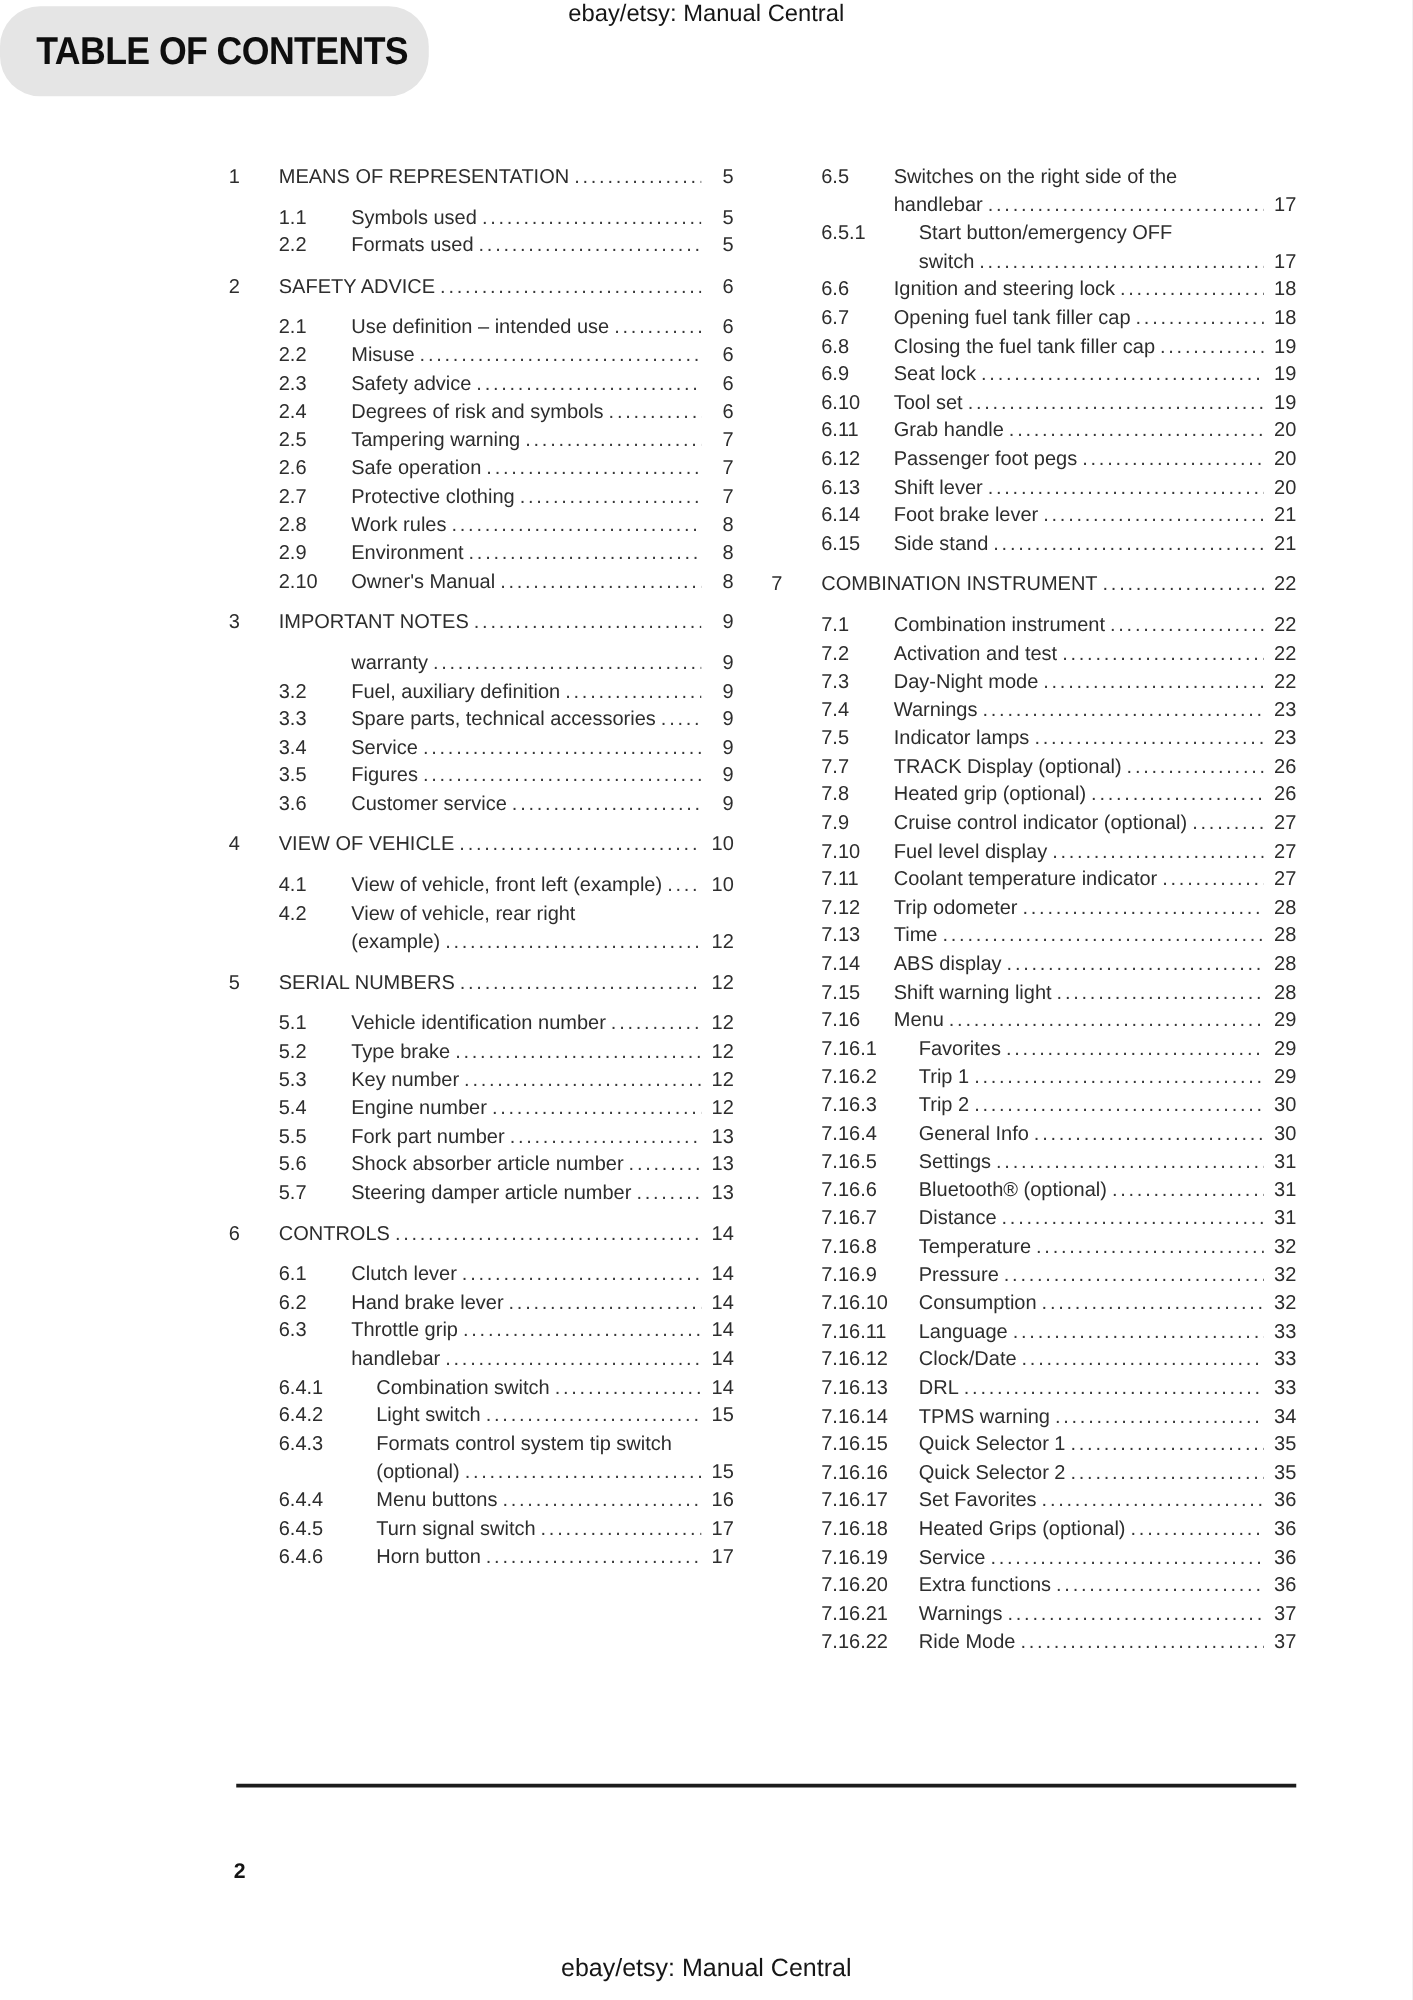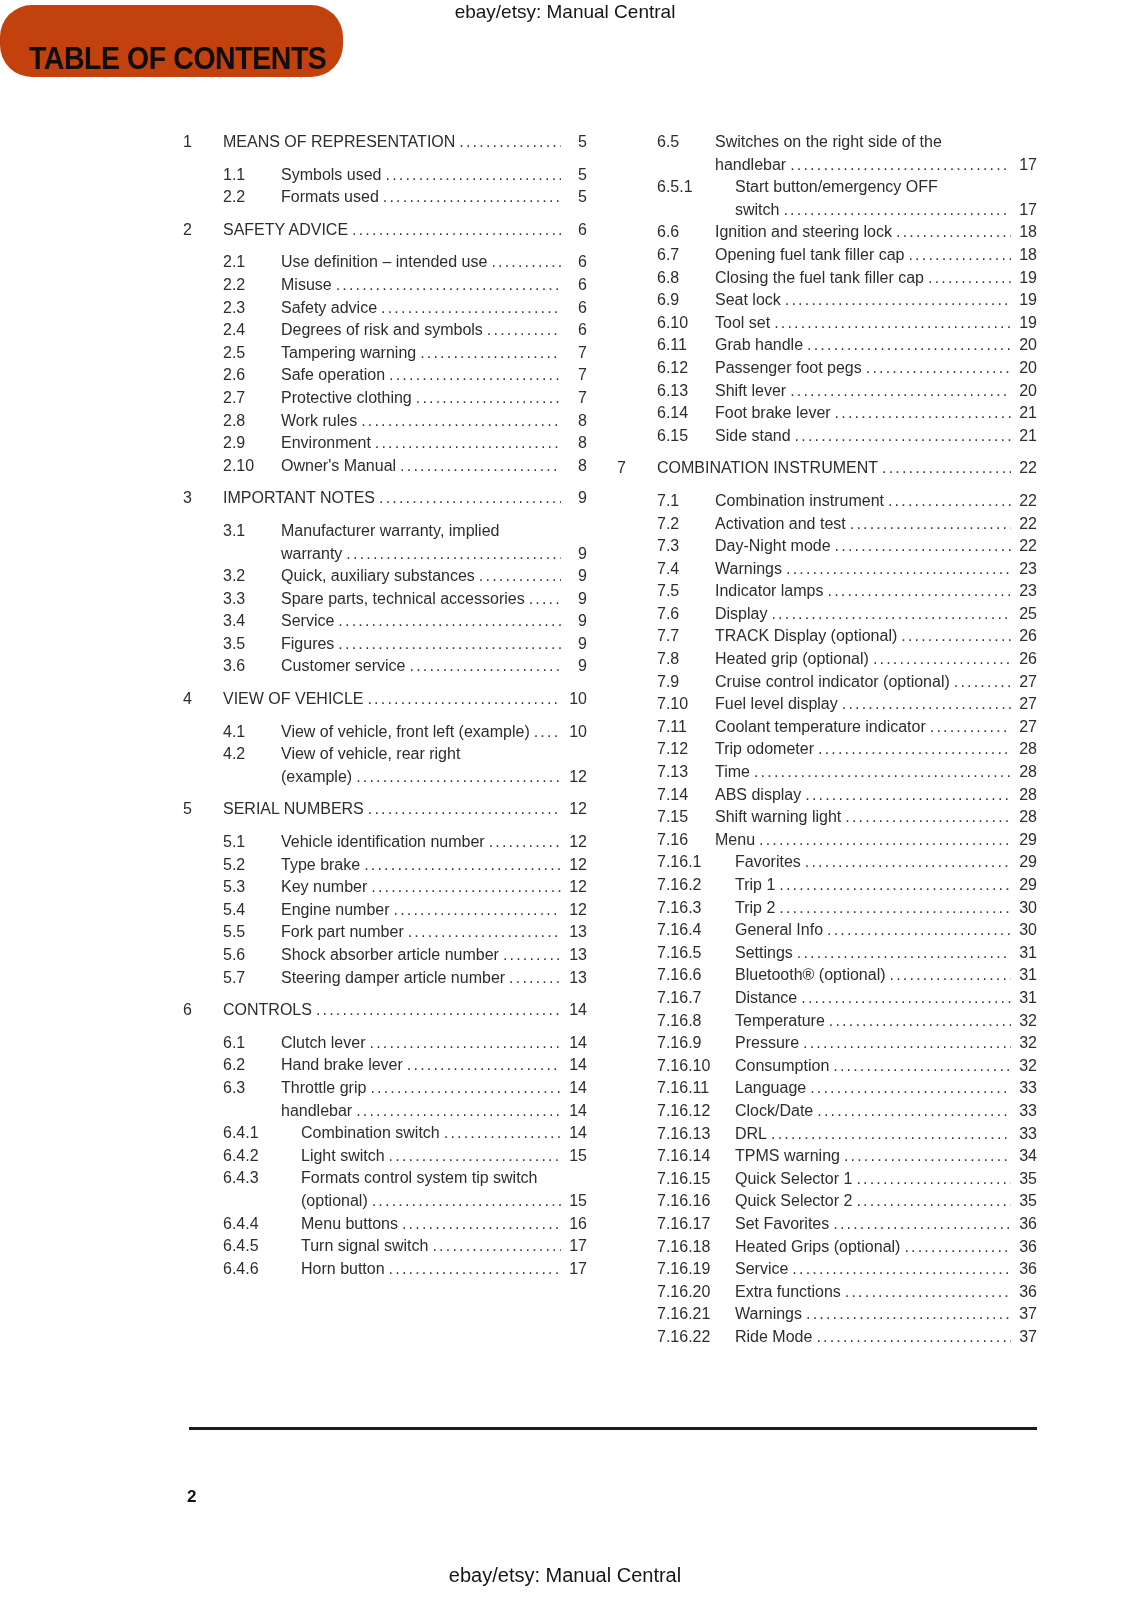--- a/index.html
+++ b/index.html
@@ -13,22 +13,22 @@
     font-family: "Liberation Sans", sans-serif;
     color: #2d2d2d;
   }
   .top-watermark {
     position: absolute; top: 1px; left: 0; right: 0;
     text-align: center; font-size: 19px; color: #161616;
   }
   .toc-box {
     position: absolute; top: 5px; left: 0;
     width: 343px; height: 72px;
-    background: #c2410c;
-    display: flex; align-items: flex-end; border-radius: 32px;
+    background: #e5e5e5;
+    display: flex; align-items: center; border-radius: 32px;
   }
   .toc-box .toc-box-text {
     font-weight: bold; font-size: 31px; color: #0e0e0e;
     margin-left: 29px; white-space: nowrap;
     letter-spacing: -0.5px;
     transform: scaleX(0.92); transform-origin: left center;
   }
   .columns {
     position: absolute; left: 183px; top: 131px; width: 854px;
     display: flex;
@@ -169,33 +169,29 @@
           <span class="t">Owner's Manual</span>
           <span class="dots"></span>
           <span class="pg">8</span>
         </div>
         <div class="row level-chapter">
           <span class="num">3</span>
           <span class="t">IMPORTANT NOTES</span>
           <span class="dots"></span>
           <span class="pg">9</span>
         </div>
-        <div class="row level-section">
-          <span class="num">3.1</span>
-          <span class="t">Manufacturer warranty, implied</span>
-        </div>
         <div class="row level-section cont">
           <span class="num"></span>
           <span class="t">warranty</span>
           <span class="dots"></span>
           <span class="pg">9</span>
         </div>
         <div class="row level-section">
           <span class="num">3.2</span>
-          <span class="t">Quick, auxiliary substances</span>
+          <span class="t">Fuel, auxiliary definition</span>
           <span class="dots"></span>
           <span class="pg">9</span>
         </div>
         <div class="row level-section">
           <span class="num">3.3</span>
           <span class="t">Spare parts, technical accessories</span>
           <span class="dots"></span>
           <span class="pg">9</span>
         </div>
         <div class="row level-section">
@@ -468,26 +464,20 @@
           <span class="dots"></span>
           <span class="pg">23</span>
         </div>
         <div class="row level-section">
           <span class="num">7.5</span>
           <span class="t">Indicator lamps</span>
           <span class="dots"></span>
           <span class="pg">23</span>
         </div>
         <div class="row level-section">
-          <span class="num">7.6</span>
-          <span class="t">Display</span>
-          <span class="dots"></span>
-          <span class="pg">25</span>
-        </div>
-        <div class="row level-section">
           <span class="num">7.7</span>
           <span class="t">TRACK Display (optional)</span>
           <span class="dots"></span>
           <span class="pg">26</span>
         </div>
         <div class="row level-section">
           <span class="num">7.8</span>
           <span class="t">Heated grip (optional)</span>
           <span class="dots"></span>
           <span class="pg">26</span>

